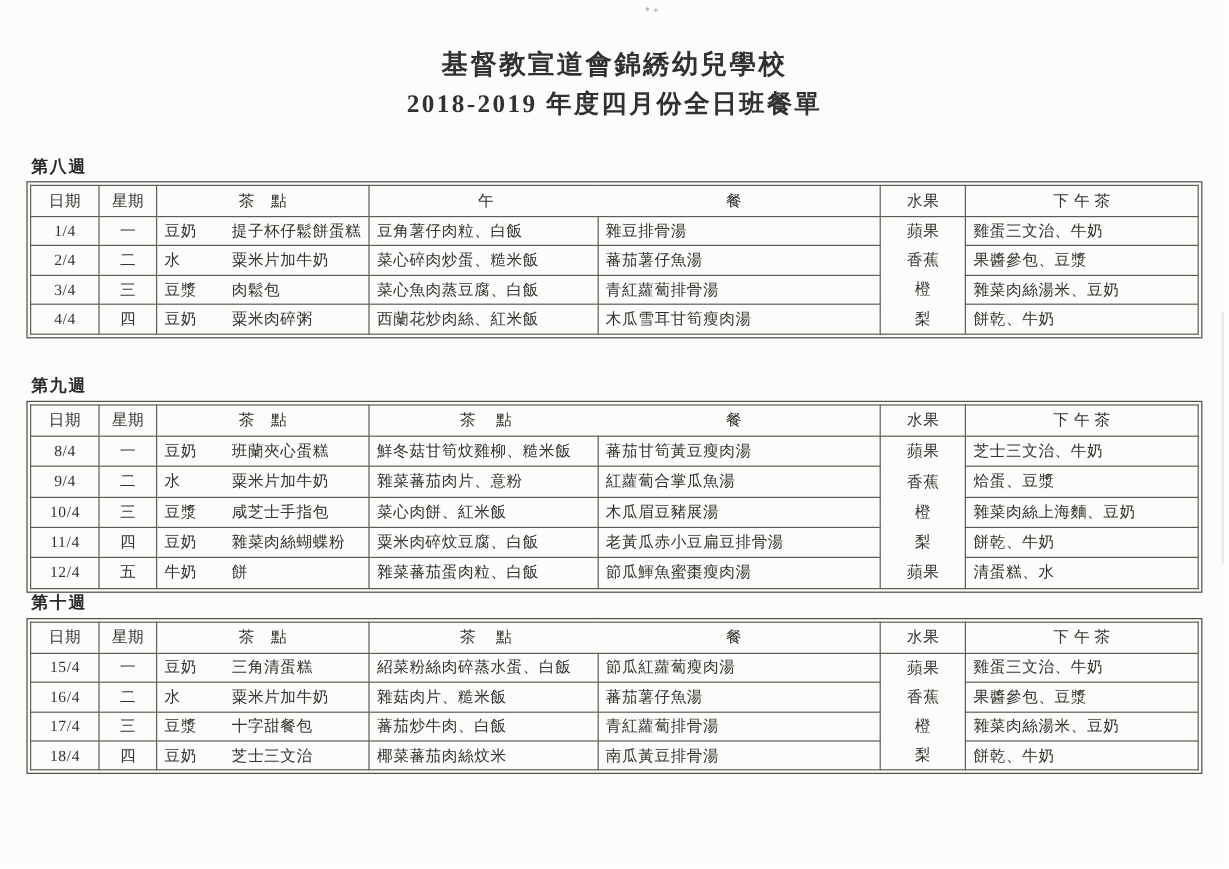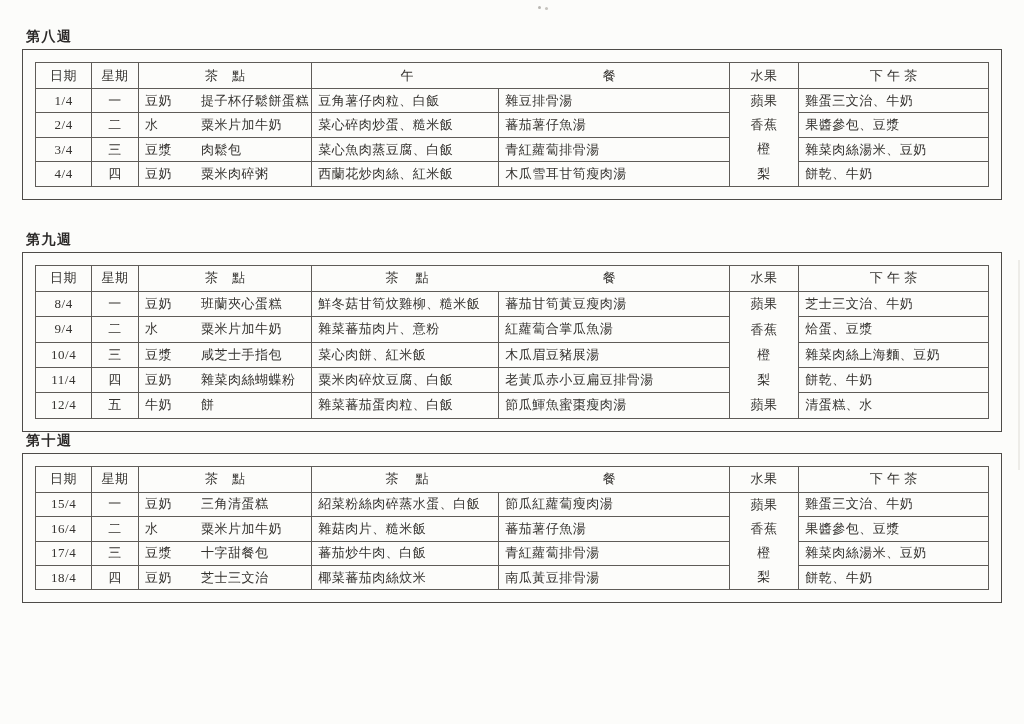--- a/index.html
+++ b/index.html
@@ -23,21 +23,21 @@
   .content { padding: 0 22px; }
   .week-label {
     font-size: 14px; font-weight: 700; letter-spacing: 1.5px;
     color: #2c2a29; margin: 0 0 3px 4px; font-family: Liberation Serif, serif;
   }
   .wk1 { margin-top: 28px; }
   .wk2 { margin-top: 31px; }
   .wk3 { }
   .tbl-frame {
     border: 1px solid #4e4b48;
-    padding: 12px;
+    padding: 2px;
     background: #fcfcfa;
   }
   table.menu {
     width: 100%;
     border-collapse: collapse;
     table-layout: fixed;
     border: 1px solid #4e4b48;
   }
   table.menu th, table.menu td {
     border: 1px solid #5f5c58;
@@ -82,20 +82,24 @@
     width: 2px; height: 210px; background: #e3e1dc; opacity: 0.6;
   }
 </style>
 </head>
 <body>
 
 <div class="page">
   <div class="artifact-dots"></div>
   <div class="artifact-streak"></div>
 
+  <div class="titles">
+    <div class="doc-title">基督教宣道會錦綉幼兒學校</div>
+    <div class="doc-subtitle">2018-2019 年度四月份全日班餐單</div>
+  </div>
 
   <div class="content">
 
     <div class="week-block">
       <div class="week-label wk1">第八週</div>
       <div class="tbl-frame">
         <table class="menu">
           <colgroup>
             <col style="width:5.9%">
               <col style="width:4.9%">

